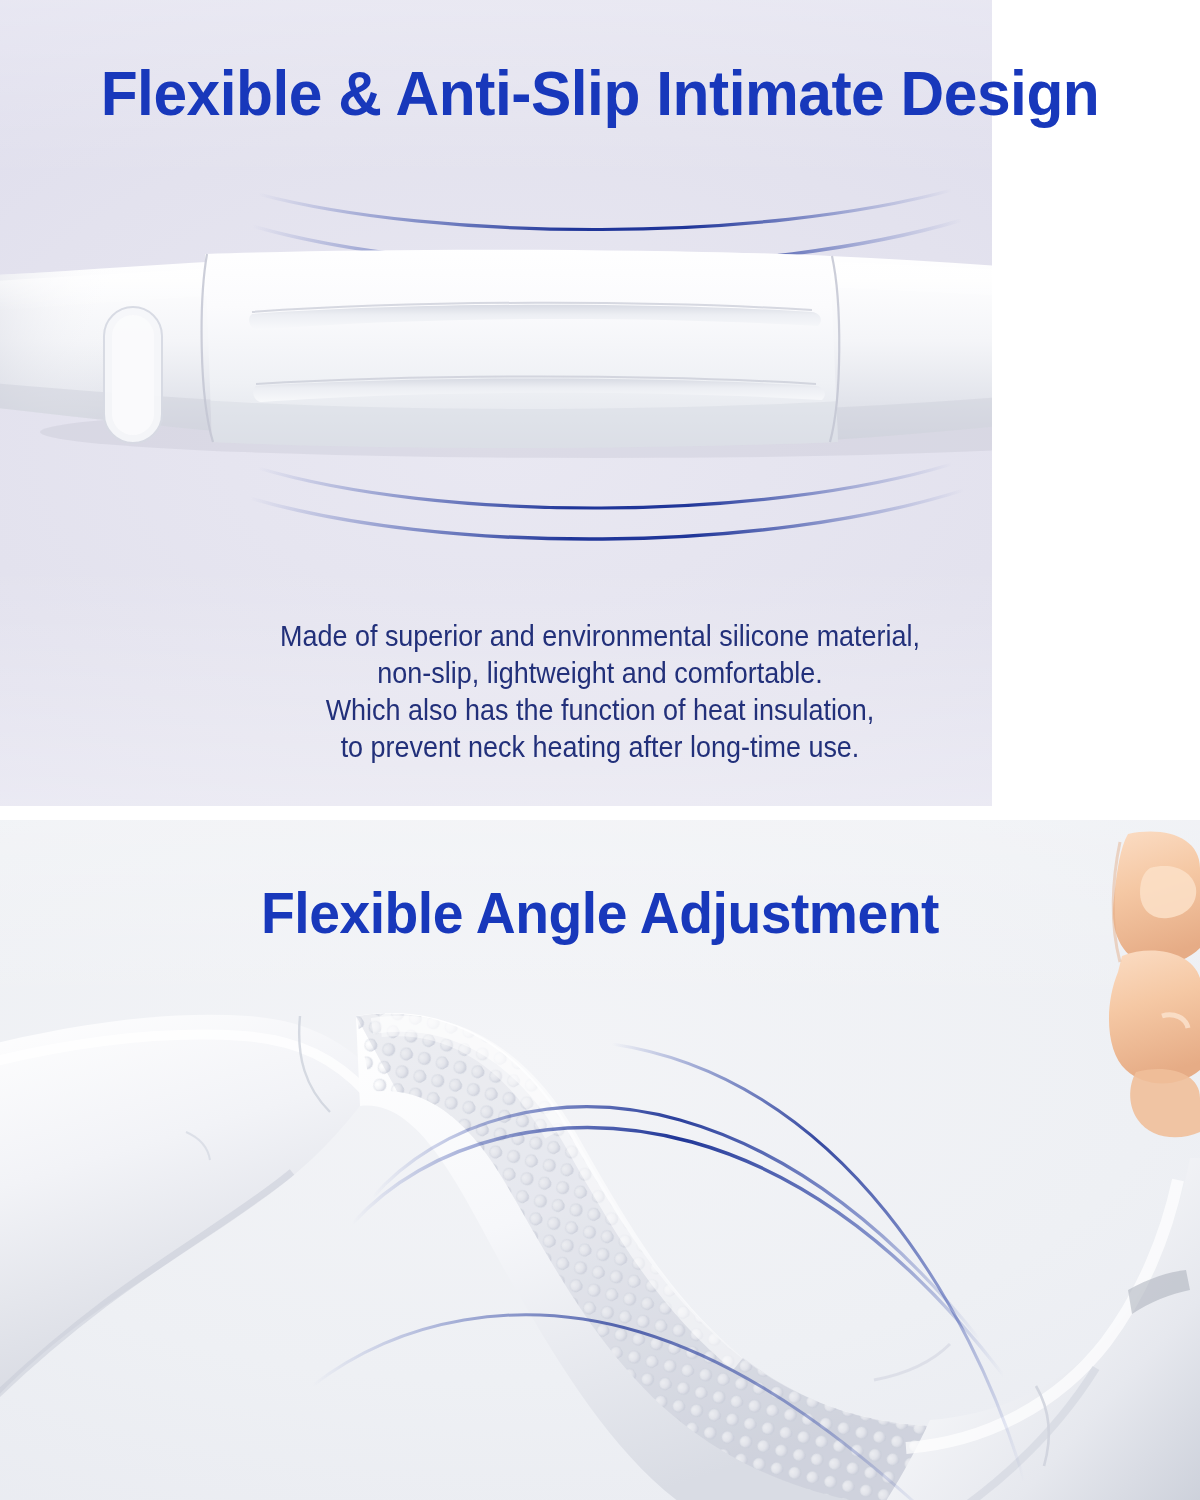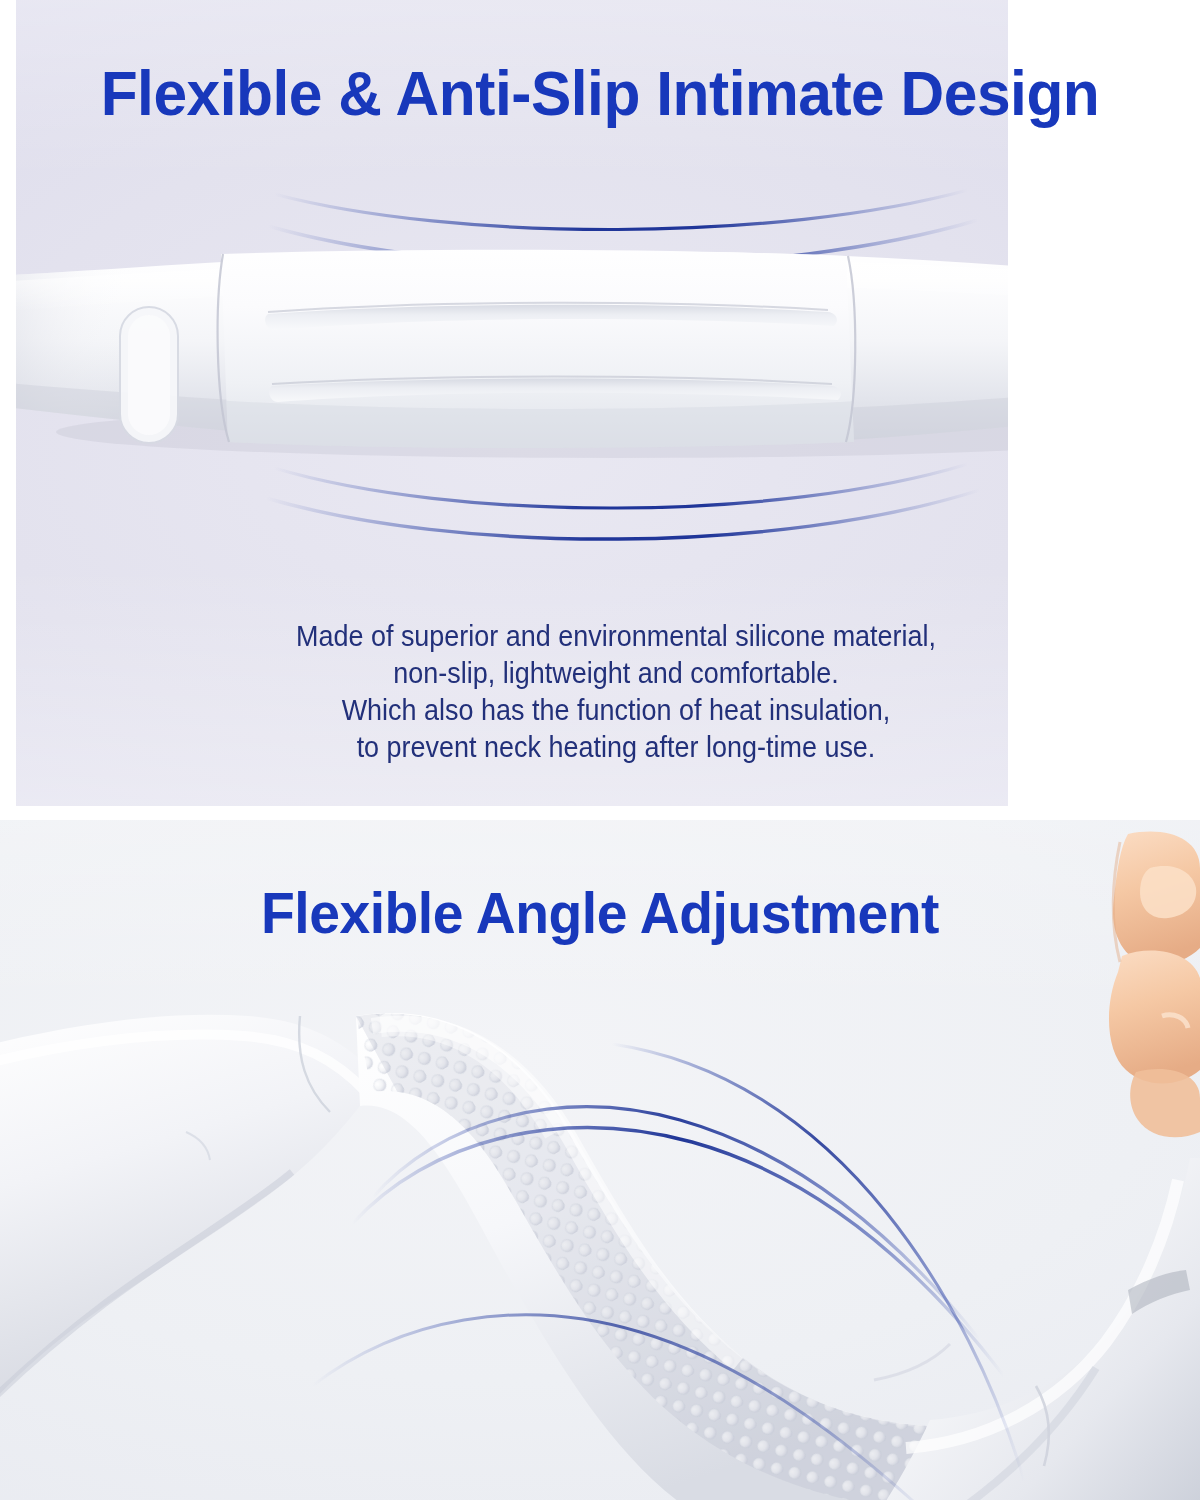--- a/index.html
+++ b/index.html
@@ -16,21 +16,21 @@
     position: relative;
     width: 1200px;
     height: 1500px;
     overflow: hidden;
     background: #ffffff;
   }
 
   
   .panel-top {
     position: absolute;
-    left: 16px;
+    left: 0;
     top: 0;
     width: 992px;
     height: 806px;
     overflow: hidden;
     background:
       radial-gradient(120% 90% at 50% 55%, #e9e8f2 0%, #e3e2ee 45%, #dedded 75%, #dcdbea 100%);
   }
   
   .panel-top::after {
     content: "";

